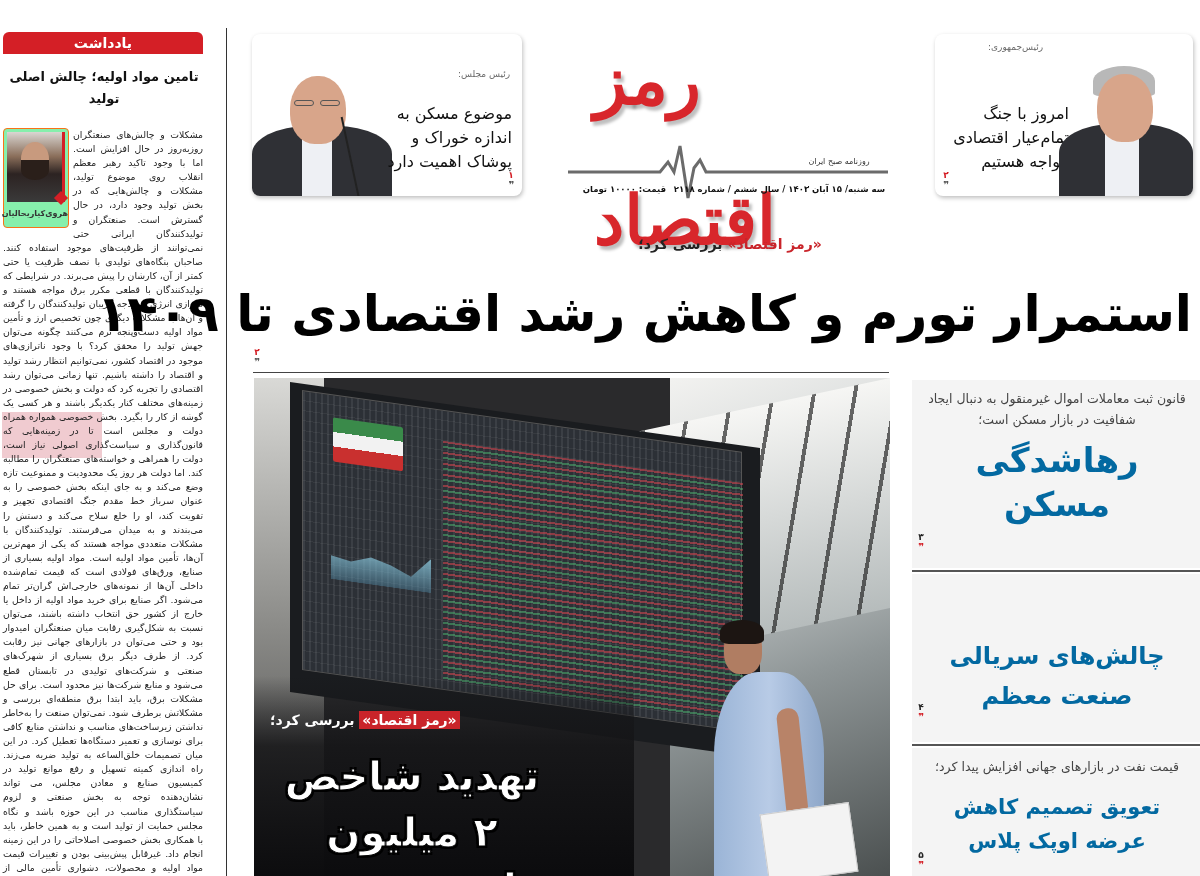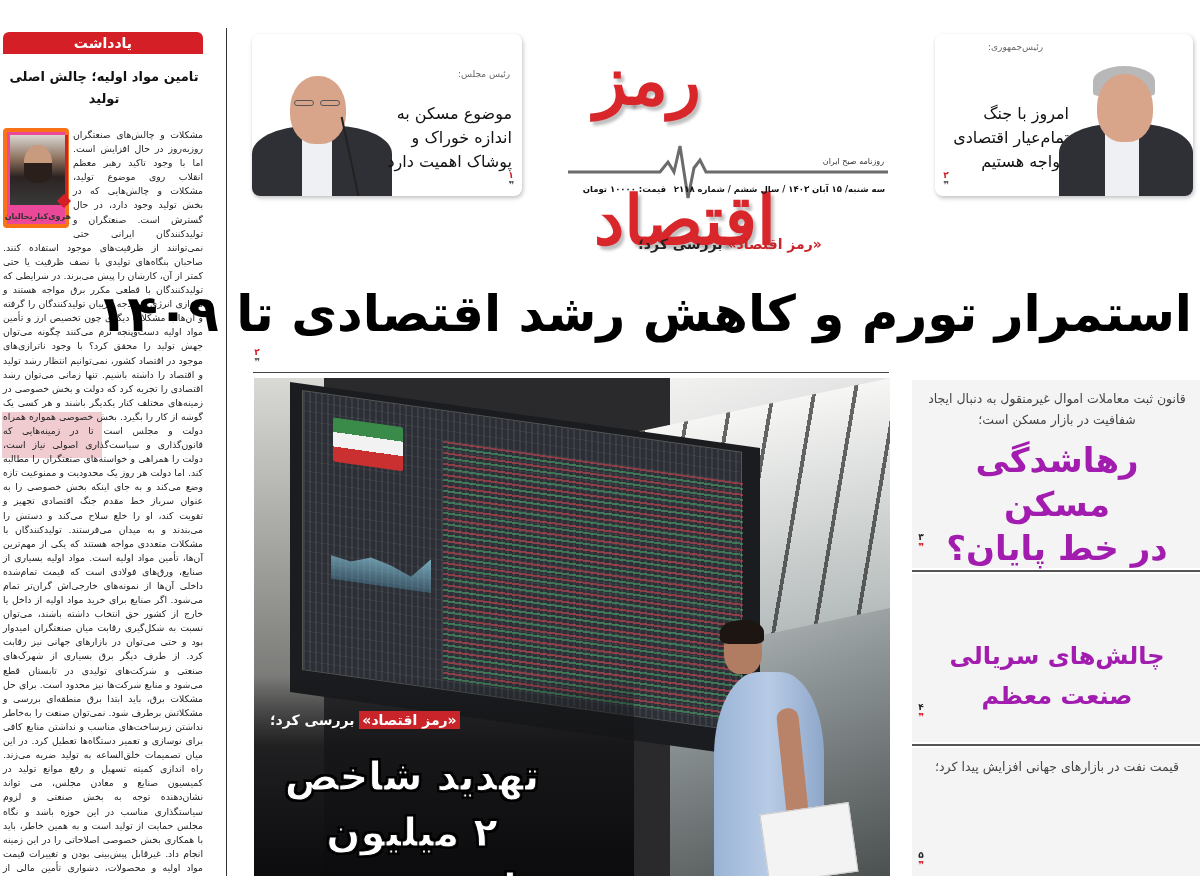--- a/index.html
+++ b/index.html
@@ -3,36 +3,36 @@
   <meta charset="utf-8">
   <style>
     * { box-sizing: border-box; margin: 0; padding: 0; }
     html, body { width: 1200px; height: 876px; overflow: hidden; background: #ffffff; }
     body { position: relative; font-family: "DejaVu Sans", sans-serif; direction: rtl; color: #111; }
 
     
     .note-col { position: absolute; left: 0; top: 0; width: 212px; height: 876px; }
     .note-header { position: absolute; left: 3px; top: 32px; width: 200px; height: 22px; background: #d41f26; border-radius: 6px 6px 0 0; color: #fff; font-size: 14px; font-weight: bold; text-align: center; line-height: 22px; }
     .note-title { position: absolute; left: 6px; top: 66px; width: 196px; text-align: center; font-size: 13px; font-weight: bold; line-height: 22px; color: #111; }
-    .author-box { position: absolute; left: 3px; top: 128px; width: 66px; height: 100px; border: 4px solid #f97316; border-radius: 4px; background: #ec4899; }
+    .author-box { position: absolute; left: 3px; top: 128px; width: 66px; height: 100px; border: 1px solid #f97316; border-radius: 4px; background: #86efac; }
     .author-photo { position: absolute; left: 3px; top: 3px; width: 58px; height: 70px; background: linear-gradient(180deg, #d9d6d2 0%, #8a6e5a 35%, #2c2322 60%, #3a3a3a 100%); border-right: 3px solid #d41f26; }
     .author-face { position: absolute; left: 14px; top: 10px; width: 28px; height: 34px; border-radius: 50% 50% 45% 45%; background: #c89a7e; }
     .author-beard { position: absolute; left: 14px; top: 28px; width: 28px; height: 20px; border-radius: 0 0 50% 50%; background: #2a1f1a; }
     .author-pen { position: absolute; left: 52px; top: 64px; width: 10px; height: 10px; background: #d41f26; transform: rotate(45deg); }
     .author-name { position: absolute; left: 0; top: 80px; width: 64px; text-align: center; font-size: 8px; font-weight: bold; color: #333; }
     .note-body { position: absolute; left: 3px; top: 128px; width: 200px; font-size: 9.3px; line-height: 14.1px; text-align: justify; color: #222; }
     .note-body .indent { float: left; width: 70px; height: 102px; }
     .note-highlight { position: absolute; left: 2px; top: 412px; width: 100px; height: 46px; background: rgba(222, 140, 150, 0.45); }
     .note-divider { position: absolute; left: 226px; top: 28px; width: 1px; height: 848px; background: #333; }
 
     
     .logo { position: absolute; left: 594px; top: 6px; width: 292px; height: 150px; }
     .logo-text { position: absolute; right: 0; top: 4px; width: 292px; text-align: left; font-family: "DejaVu Serif", serif; font-weight: bold; font-size: 68px; line-height: 140px; color: #d8262b; text-shadow: 3px 4px 3px rgba(0,0,0,0.25); letter-spacing: -2px; }
     .pulse { position: absolute; left: 568px; top: 142px; width: 320px; height: 60px; }
-    .tagline { position: absolute; left: 794px; top: 157px; width: 90px; font-size: 8px; color: #333; text-align: right; }
+    .tagline { position: absolute; left: 794px; top: 157px; width: 90px; font-size: 8px; color: #333; text-align: center; }
     .issue-line { position: absolute; left: 710px; top: 184px; width: 175px; font-size: 8.5px; font-weight: bold; color: #111; text-align: right; white-space: nowrap; }
     .price { position: absolute; left: 566px; top: 184px; width: 100px; font-size: 8.5px; font-weight: bold; color: #111; text-align: right; white-space: nowrap; }
 
     
     .top-box { position: absolute; background: #fff; border-radius: 8px; box-shadow: 1px 2px 4px rgba(0,0,0,0.25); overflow: hidden; }
     .box-pres { left: 935px; top: 34px; width: 258px; height: 162px; }
     .box-parl { left: 252px; top: 34px; width: 270px; height: 162px; }
     .box-kicker { position: absolute; font-size: 9px; color: #666; }
     .box-headline { position: absolute; font-size: 16px; font-weight: normal; line-height: 24px; color: #111; text-align: right; margin-top: 40px; }
     .page-ref { position: absolute; font-size: 9px; font-weight: bold; line-height: 10px; text-align: center; color: #d41f26; }
@@ -74,21 +74,21 @@
     .photo .man-arm { position: absolute; left: 530px; top: 330px; width: 22px; height: 160px; border-radius: 10px; background: #b88368; transform: rotate(-6deg); }
     .photo .papers { position: absolute; left: 510px; top: 430px; width: 90px; height: 70px; background: #f3f3f3; transform: rotate(-8deg); border: 1px solid #ccc; }
     .photo .dark-bottom { position: absolute; left: 0; bottom: 0; width: 380px; height: 200px; background: linear-gradient(180deg, rgba(20,20,22,0), rgba(20,20,22,0.85) 35%, rgba(10,10,12,0.95)); }
     .photo-kicker { position: absolute; left: 270px; top: 712px; width: 270px; text-align: left; font-size: 14px; font-weight: bold; color: #fff; direction: rtl; }
     .photo-kicker .brand { background: #c9242a; padding: 1px 3px; color: #fff; }
     .photo-headline { position: absolute; left: 262px; top: 748px; width: 300px; text-align: center; font-size: 40px; font-weight: bold; line-height: 56px; color: #fff; -webkit-text-stroke: 1px #000; text-shadow: 2px 2px 0 #000, -2px -2px 0 #000, 2px -2px 0 #000, -2px 2px 0 #000; }
 
     
     .side-story { position: absolute; left: 912px; width: 288px; background: #f4f4f4; }
     .side-story .kicker { position: absolute; left: 6px; width: 278px; text-align: center; font-size: 12.5px; line-height: 21px; color: #444; }
-    .side-story .headline { position: absolute; left: 6px; width: 278px; text-align: center; font-weight: bold; color: #a21caf; }
+    .side-story .headline { position: absolute; left: 6px; width: 278px; text-align: center; font-weight: bold; color: #0369a1; }
     .side-sep { position: absolute; left: 912px; width: 288px; height: 2px; background: #555; }
 
     .s1 { top: 380px; height: 188px; }
     .s1 .kicker { top: 8px; }
     .s1 .headline { top: 58px; font-size: 34px; line-height: 44px; }
     .s2 { top: 574px; height: 168px; }
     .s2 .kicker { top: 14px; }
     .s2 .headline { top: 62px; font-size: 24px; line-height: 40px; }
     .s3 { top: 748px; height: 128px; }
     .s3 .kicker { top: 8px; }
@@ -190,21 +190,20 @@
 </div>
 <div class="photo-headline">
   <div>تهدید شاخص</div>
   <div>۲ میلیون واحدی بورس</div>
 </div>
 
 <div class="side-story s1">
   <div class="kicker">قانون ثبت معاملات اموال غیرمنقول به دنبال ایجاد شفافیت در بازار مسکن است؛</div>
   <div class="headline">
     <div>رهاشدگی مسکن</div>
-    <div>در خط پایان؟</div>
   </div>
   <div class="page-ref" style="left:6px; top:152px;">
     <span style="color:#222;">۳</span>
     <span class="q" style="color:#d41f26;">❞</span>
   </div>
 </div>
 <div class="side-sep" style="top:570px;"></div>
 
 <div class="side-story s2">
   <div class="headline">
@@ -213,17 +212,21 @@
   </div>
   <div class="page-ref" style="left:6px; top:128px;">
     <span style="color:#222;">۴</span>
     <span class="q" style="color:#d41f26;">❞</span>
   </div>
 </div>
 <div class="side-sep" style="top:744px;"></div>
 
 <div class="side-story s3">
   <div class="kicker">قیمت نفت در بازارهای جهانی افزایش پیدا کرد؛</div>
+  <div class="headline">
+    <div>تعویق تصمیم کاهش</div>
+    <div>عرضه اوپک پلاس</div>
+  </div>
   <div class="page-ref" style="left:6px; top:102px;">
     <span style="color:#222;">۵</span>
     <span class="q" style="color:#d41f26;">❞</span>
   </div>
 </div>
 
 </body></html>

